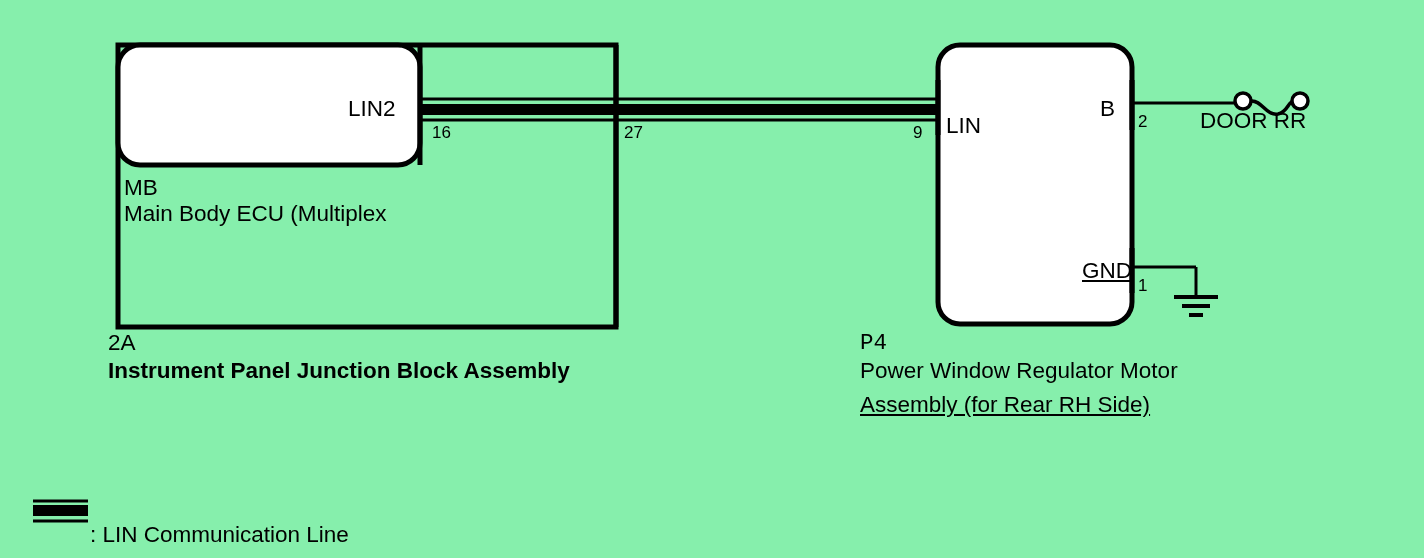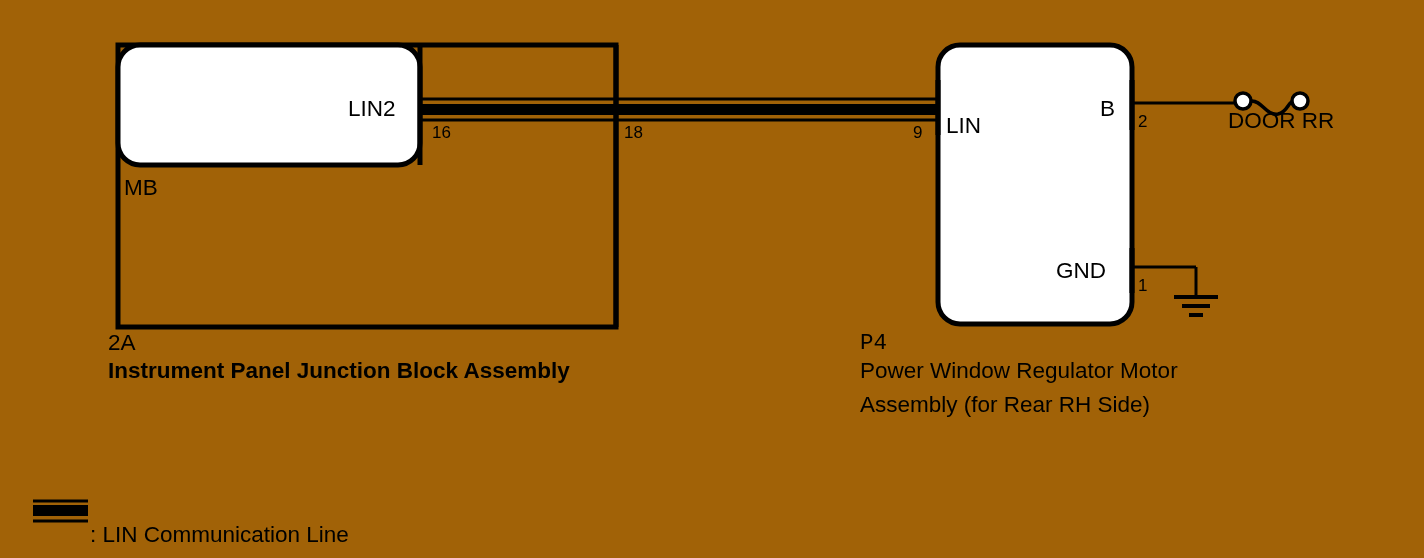--- a/index.html
+++ b/index.html
@@ -9,21 +9,21 @@
     background: #ffffff;
   }
   body {
     font-family: "Liberation Sans", sans-serif;
     color: #000000;
   }
   #diagram-root {
     position: relative;
     width: 1424px;
     height: 558px;
-    background: #a16207;
+    background: #86efac;
     overflow: hidden;
   }
   .svg-layer {
     position: absolute;
     left: 0;
     top: 0;
     width: 1424px;
     height: 558px;
   }
   .lbl {
@@ -85,45 +85,46 @@
       <line x1="33" y1="501" x2="88" y2="501" stroke="#000000" stroke-width="3"></line>
       <rect x="33" y="505" width="55" height="11" fill="#000000"></rect>
       <line x1="33" y1="521" x2="88" y2="521" stroke="#000000" stroke-width="3"></line>
     </g>
   </svg>
 
   <div class="lbl lbl-22" style="left:348px; top:98px;">LIN2</div>
 
   <div class="lbl lbl-pin" style="left:432px; top:124px;">16</div>
 
-  <div class="lbl lbl-pin" style="left:624px; top:124px;">18</div>
+  <div class="lbl lbl-pin" style="left:624px; top:124px;">27</div>
 
   <div class="lbl lbl-22" style="left:124px; top:177px;">MB</div>
 
+  <div class="lbl lbl-22" style="left:124px; top:203px;">Main Body ECU (Multiplex</div>
 
 
   <div class="lbl lbl-22" style="left:108px; top:332px;">2A</div>
 
   <div class="lbl lbl-22" style="left:108px; top:360px;font-weight:bold;">Instrument Panel Junction Block Assembly</div>
 
   <div class="lbl lbl-22" style="left:946px; top:115px;">LIN</div>
 
   <div class="lbl lbl-pin" style="left:913px; top:124px;">9</div>
 
   <div class="lbl lbl-22" style="left:1100px; top:98px;">B</div>
 
   <div class="lbl lbl-pin" style="left:1138px; top:113px;">2</div>
 
-  <div class="lbl lbl-22" style="left:1056px; top:260px;">GND</div>
+  <div class="lbl lbl-22" style="left:1082px; top:260px;text-decoration:underline;">GND</div>
 
   <div class="lbl lbl-pin" style="left:1138px; top:277px;">1</div>
 
-  <div class="lbl lbl-22" style="left:1200px; top:110px;margin-left:28px;">DOOR RR</div>
+  <div class="lbl lbl-22" style="left:1200px; top:110px;">DOOR RR</div>
 
   <div class="lbl lbl-22" style="left:860px; top:332px;font-family:Liberation Mono, monospace;">P4</div>
 
   <div class="lbl lbl-22" style="left:860px; top:360px;">Power Window Regulator Motor</div>
 
-  <div class="lbl lbl-22" style="left:860px; top:394px;">Assembly (for Rear RH Side)</div>
+  <div class="lbl lbl-22" style="left:860px; top:394px;text-decoration:underline;">Assembly (for Rear RH Side)</div>
 
   <div class="lbl lbl-22" style="left:90px; top:524px;">: LIN Communication Line</div>
 
 </div>
 
 </body></html>

